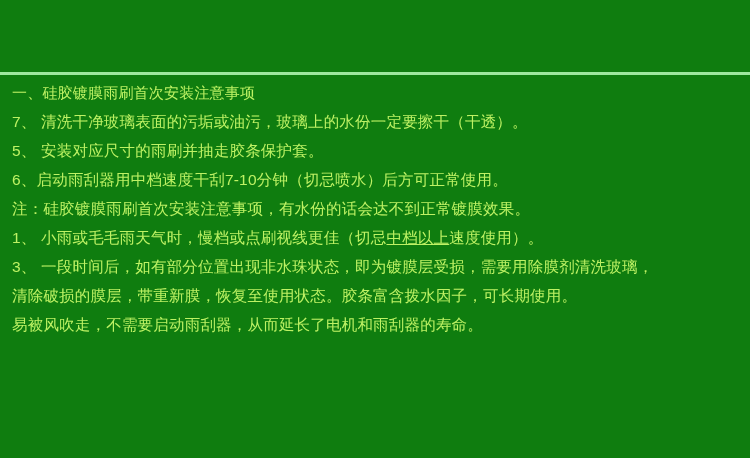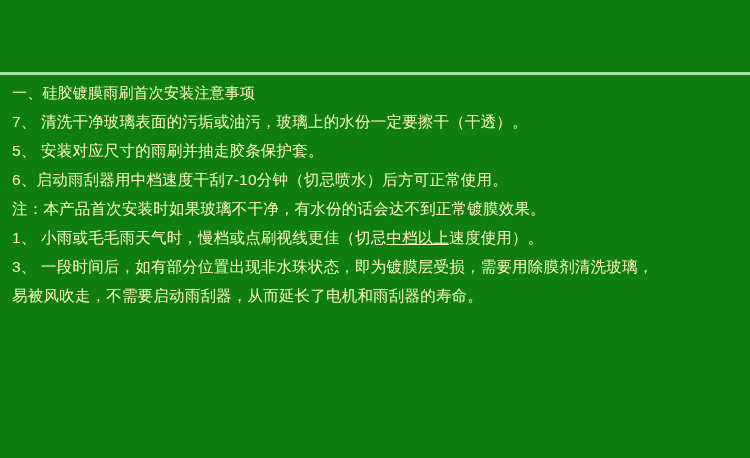--- a/index.html
+++ b/index.html
@@ -38,21 +38,21 @@
   }
   .content {
     position: absolute;
     top: 78px;
     left: 0;
     width: 750px;
     padding: 0 12px;
     box-sizing: border-box;
   }
   .line {
-    color: #fef9c3;
+    color: #bef264;
     font-size: 15.5px;
     line-height: 29px;
     letter-spacing: 0.2px;
     white-space: nowrap;
   }
   .line.heading {
     font-size: 15px;
   }
   .u {
     text-decoration: underline;
@@ -70,28 +70,29 @@
   <div class="content">
 
     <div class="line heading">一、硅胶镀膜雨刷首次安装注意事项</div>
 
     <div class="line">7、 清洗干净玻璃表面的污垢或油污，玻璃上的水份一定要擦干（干透）。</div>
 
     <div class="line">5、 安装对应尺寸的雨刷并抽走胶条保护套。</div>
 
     <div class="line">6、启动雨刮器用中档速度干刮7-10分钟（切忌喷水）后方可正常使用。</div>
 
-    <div class="line">注：本产品首次安装时如果玻璃不干净，有水份的话会达不到正常镀膜效果。</div>
+    <div class="line">注：硅胶镀膜雨刷首次安装注意事项，有水份的话会达不到正常镀膜效果。</div>
 
 
     <div class="line">
       <span>1、 小雨或毛毛雨天气时，慢档或点刷视线更佳（切忌<span class="u">中档以上</span>速度使用）。</span>
     </div>
 
 
     <div class="line">3、 一段时间后，如有部分位置出现非水珠状态，即为镀膜层受损，需要用除膜剂清洗玻璃，</div>
 
+    <div class="line">清除破损的膜层，带重新膜，恢复至使用状态。胶条富含拨水因子，可长期使用。</div>
 
 
     <div class="line">易被风吹走，不需要启动雨刮器，从而延长了电机和雨刮器的寿命。</div>
 
   </div>
 </div>
 
 </body></html>

